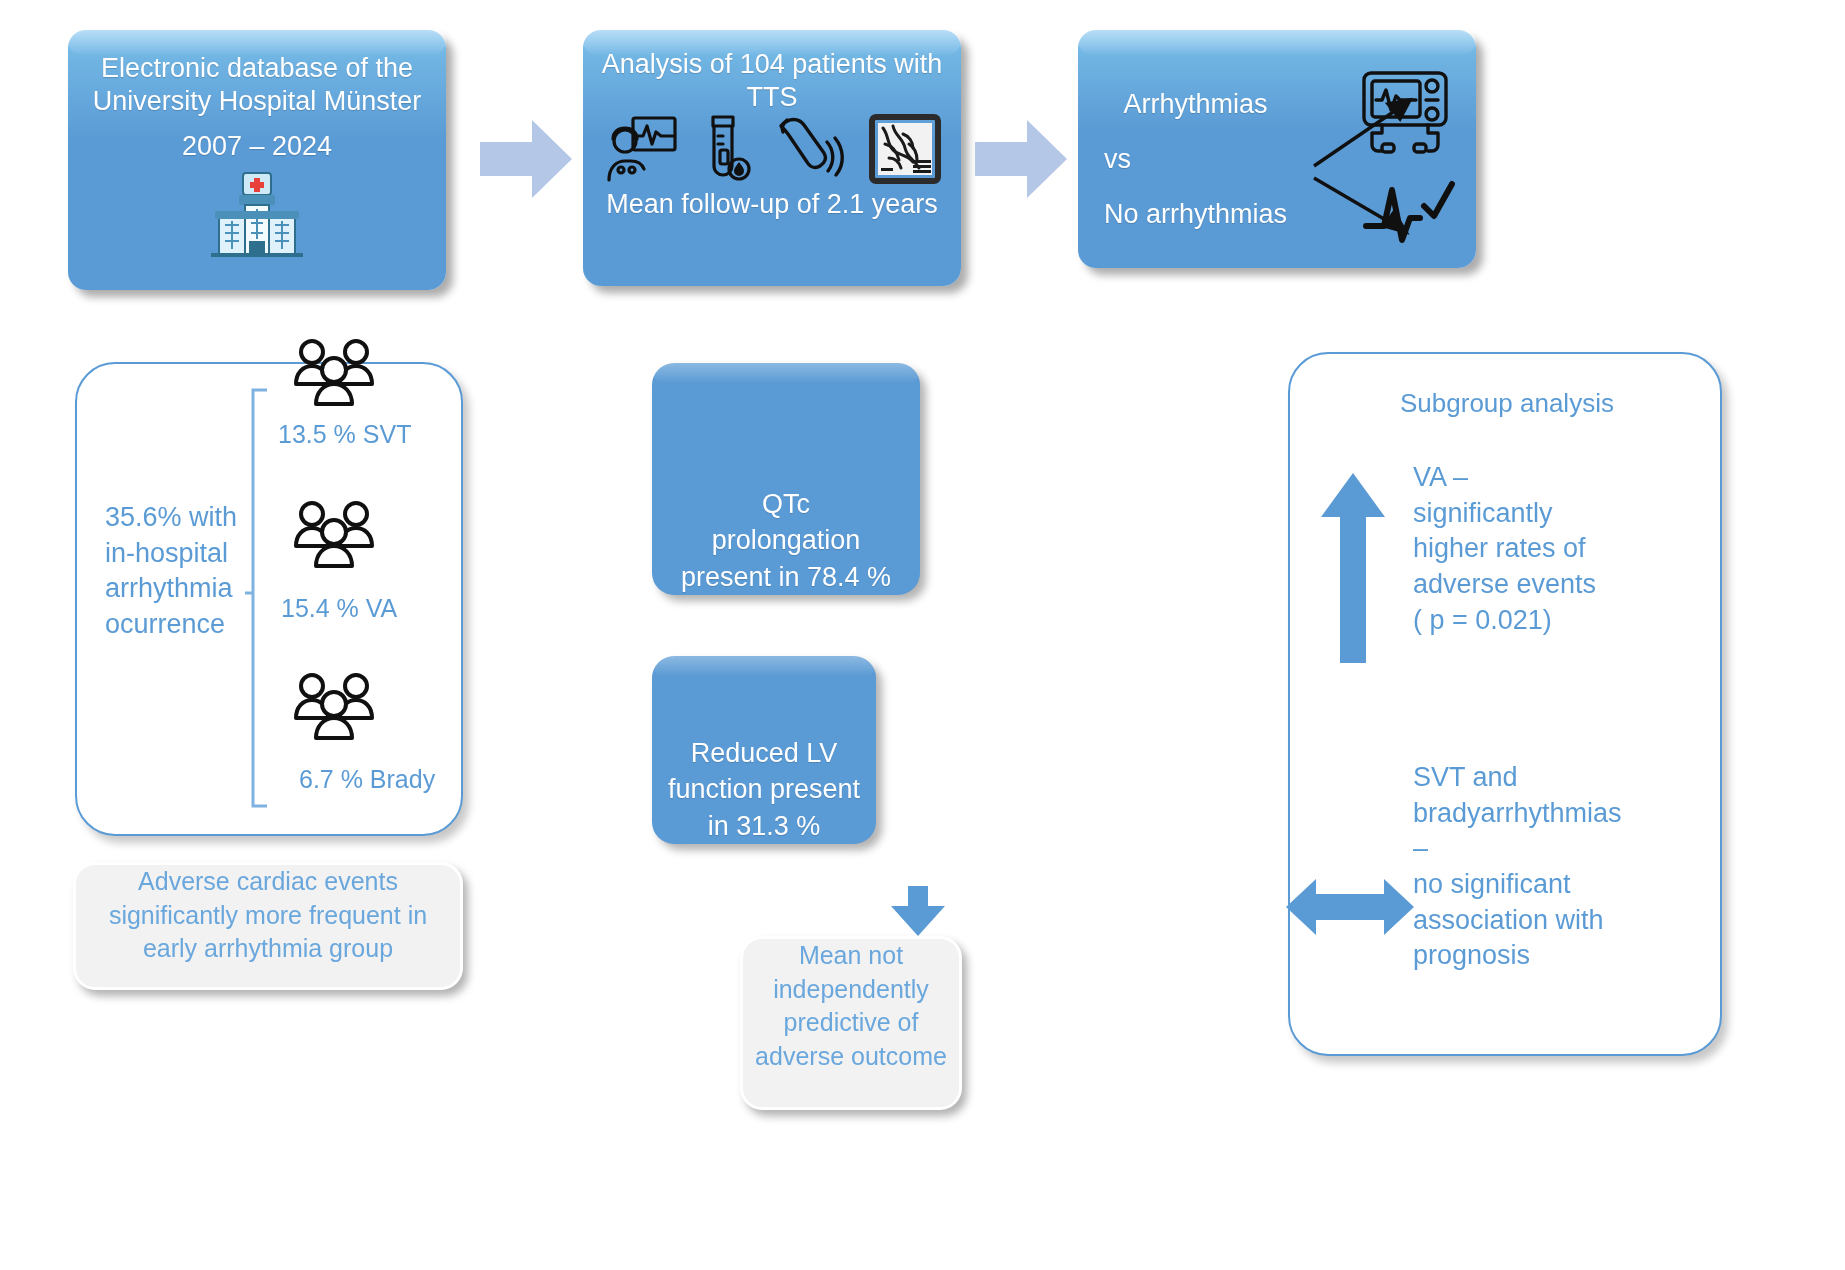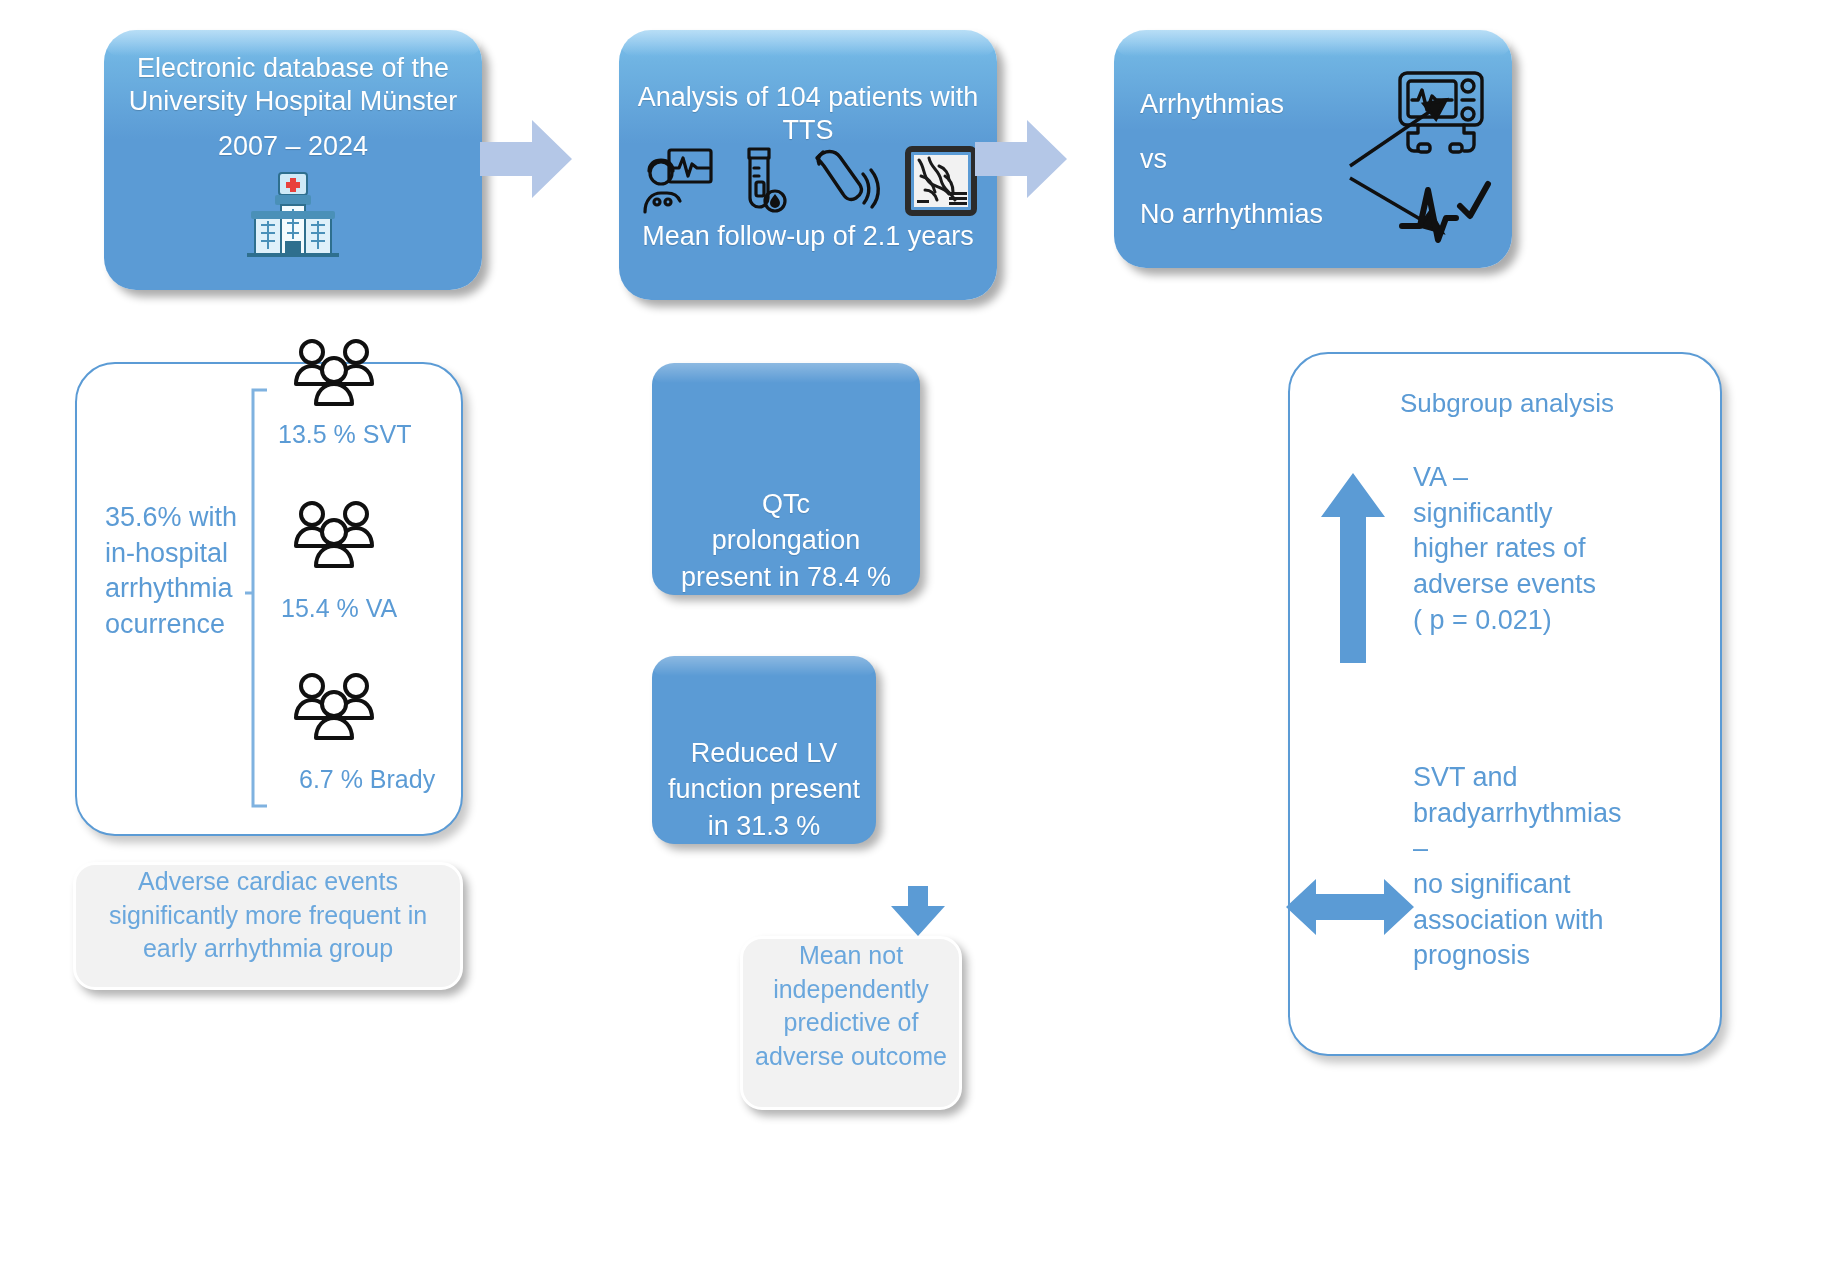--- a/index.html
+++ b/index.html
@@ -2,27 +2,26 @@
 <html><head>
 <meta charset="utf-8">
 <style>
   html,body{margin:0;padding:0;background:#ffffff;}
   body{width:1845px;height:1270px;position:relative;overflow:hidden;
        font-family:"Liberation Sans","DejaVu Sans",sans-serif;}
   .stage{position:absolute;left:0;top:0;width:1845px;height:1270px;}
 
   
   .bluebox{
-    position:absolute;border-radius:32px;
+    position:absolute;border-radius:18px;
     background:linear-gradient(180deg,#7ec3ef 0%,#6fb3e2 12%,#5b9bd5 42%,#5b9bd5 100%);
     box-shadow:7px 7px 9px rgba(0,0,0,0.33);
     color:#ffffff;
     display:flex;flex-direction:column;align-items:center;
     text-shadow:0 1px 1px rgba(0,0,0,0.18);
-    margin-left:36px;
   }
   .bluebox::after{
     content:"";position:absolute;left:0;top:0;right:0;height:26px;
     border-radius:26px 26px 40px 40px;
     background:linear-gradient(180deg,rgba(255,255,255,0.45),rgba(255,255,255,0));
     pointer-events:none;
   }
   .bluebox-flat{
     position:absolute;border-radius:22px;
     background:#5b9bd5;
@@ -104,21 +103,21 @@
       </svg>
     </div>
   </div>
 
   <div class="pale-arrow" style="left:480px;top:118px;">
     <svg width="92" height="82" viewBox="0 0 92 82">
       <path d="M0 24 L52 24 L52 2 L92 41 L52 80 L52 58 L0 58 Z" fill="#b4c7e7"></path>
     </svg>
   </div>
 
-  <div class="bluebox" style="left:583px;top:30px;width:378px;height:238px;padding-top:18px;justify-content:center;padding-bottom:14px;">
+  <div class="bluebox" style="left:583px;top:30px;width:378px;height:238px;padding-top:18px;justify-content:flex-start;">
     <div>
       <div class="title-txt">Analysis of 104 patients with</div>
       <div class="title-txt">TTS</div>
     </div>
     <div class="icon-row">
       <span>
         <svg width="74" height="70" viewBox="0 0 74 70" fill="none" stroke="#101010" stroke-width="3.2" stroke-linejoin="round" stroke-linecap="round">
           <rect x="30" y="4" width="42" height="32" rx="2"></rect>
           <polyline points="34,22 40,22 44,12 49,30 53,18 58,22 70,22"></polyline>
           <circle cx="22" cy="27" r="11"></circle>
@@ -172,21 +171,21 @@
   </div>
 
   <div class="pale-arrow" style="left:975px;top:118px;">
     <svg width="92" height="82" viewBox="0 0 92 82">
       <path d="M0 24 L52 24 L52 2 L92 41 L52 80 L52 58 L0 58 Z" fill="#b4c7e7"></path>
     </svg>
   </div>
 
   <div class="bluebox" style="left:1078px;top:30px;width:398px;height:238px;align-items:stretch;">
     <div style="position:absolute;left:26px;top:58px;">
-      <div class="title-txt" style="text-align:left;">Arrhythmias</div>
+      <div class="title-txt" style="text-align:center;">Arrhythmias</div>
       <div class="title-txt" style="text-align:left;margin-top:22px;">vs</div>
       <div class="title-txt" style="text-align:left;margin-top:22px;">No arrhythmias</div>
     </div>
 
     <svg style="position:absolute;left:232px;top:62px;" width="140" height="150" viewBox="0 0 140 150">
       <g stroke="#101010" stroke-width="3.4" fill="#101010">
         <line x1="4" y1="74" x2="92" y2="14"></line>
         <polygon points="100,8 78,12 90,27"></polygon>
         <line x1="4" y1="86" x2="86" y2="134"></line>
         <polygon points="96,140 84,120 74,134"></polygon>

